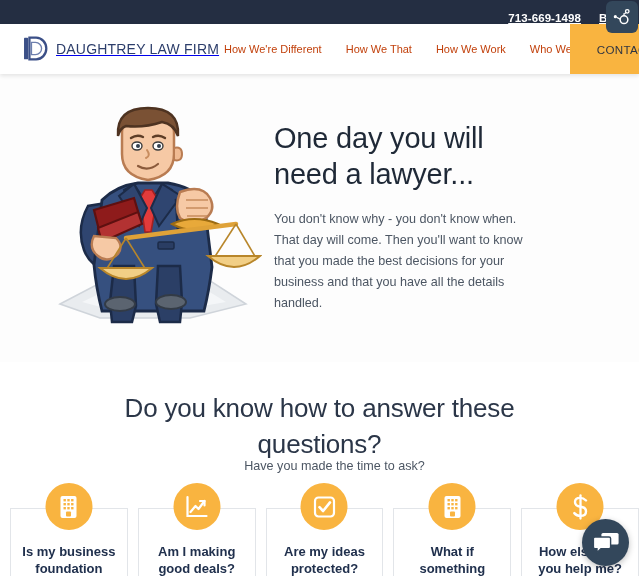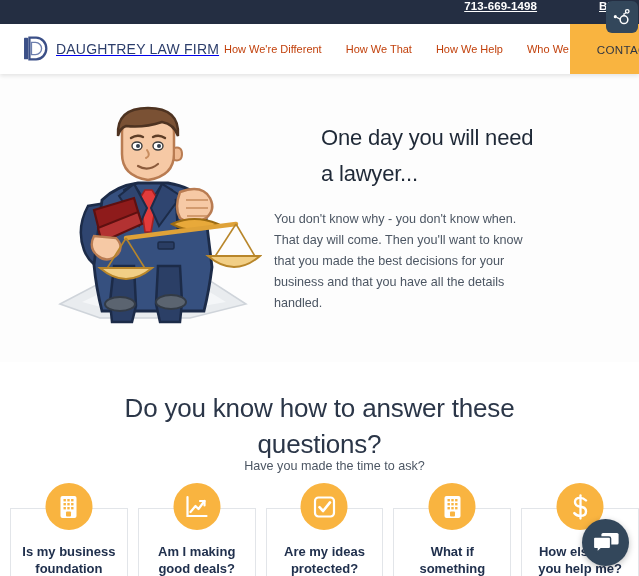--- a/index.html
+++ b/index.html
@@ -8,23 +8,22 @@
     overflow: hidden;
     background: #ffffff;
     font-family: "Liberation Sans", sans-serif;
   }
   #page { position: relative; width: 639px; height: 576px; overflow: hidden; background:#fff; }
 
   
   .topbar {
     position: absolute; top: 0; left: 0; width: 639px; height: 24px;
     background: #242e42;
-    display: flex; align-items: flex-start; justify-content: flex-end;
+    display: flex; align-items: flex-end; justify-content: flex-end;
     padding-right: 14px;
-    gap: 44px;
   }
   .topbar a {
     color: #ffffff; font-size: 11.5px; font-weight: bold;
     text-decoration: underline; letter-spacing: .1px;
     margin-left: 18px; white-space: nowrap;
   }
   .hs-sprocket {
     position: absolute; top: 1px; right: 1px;
     width: 32px; height: 32px; border-radius: 6px;
     background: #33475b;
@@ -58,22 +57,22 @@
     display: flex; align-items: center; justify-content: center;
     color: #2f3542; font-size: 11.6px; letter-spacing: .3px;
     text-decoration: none; white-space: nowrap; padding-left: 42px;
   }
 
   
   .hero { position: absolute; top: 74px; left: 0; width: 639px; height: 288px; background:#fdfdfd; }
   .hero-img { position: absolute; left: 30px; top: 22px; width: 232px; height: 232px; }
   .hero-copy { position: absolute; left: 274px; top: 46px; width: 266px; }
   .hero-title {
-    font-size: 22px; line-height: 36px; color: #1f2937;
-    font-weight: normal; letter-spacing: -.2px; margin-left: 47px;
+    font-size: 29px; line-height: 36px; color: #1f2937;
+    font-weight: normal; letter-spacing: -.2px;
   }
   .hero-text {
     margin-top: 17px; font-size: 12.6px; line-height: 21px; color: #4c5663;
   }
 
   
   .qsection { position: absolute; top: 362px; left: 0; width: 639px; height: 214px; background:#ffffff; }
   .q-title {
     position: absolute; top: 28px; left: 0; width: 639px; text-align: center;
     font-size: 26px; line-height: 36px; color: #2b3648; font-weight: normal;
@@ -141,21 +140,21 @@
           <path d="M11 4 H21 A15 16 0 0 1 21 36 H11 Z" fill="none" stroke="#3b4f87" stroke-width="3.4"></path>
           <path d="M14 11 H20 A9 9 0 0 1 20 29 H14 Z" fill="none" stroke="#6d7fae" stroke-width="2"></path>
         </svg>
       </span>
       <span class="logo-text">Daughtrey Law Firm</span>
     </a>
 
     <nav class="nav">
       <a href="#">How We're Different</a>
       <a href="#">How We That</a>
-      <a href="#">How We Help</a>
+      <a href="#">How We Work</a>
       <a href="#">Who We Help</a>
     </nav>
 
     <a class="contact-btn" href="#">CONTACT</a>
   </div>
 
   <section class="hero">
 
     <div class="hero-img">
       <svg width="232" height="232" viewBox="0 0 232 232" aria-hidden="true">

